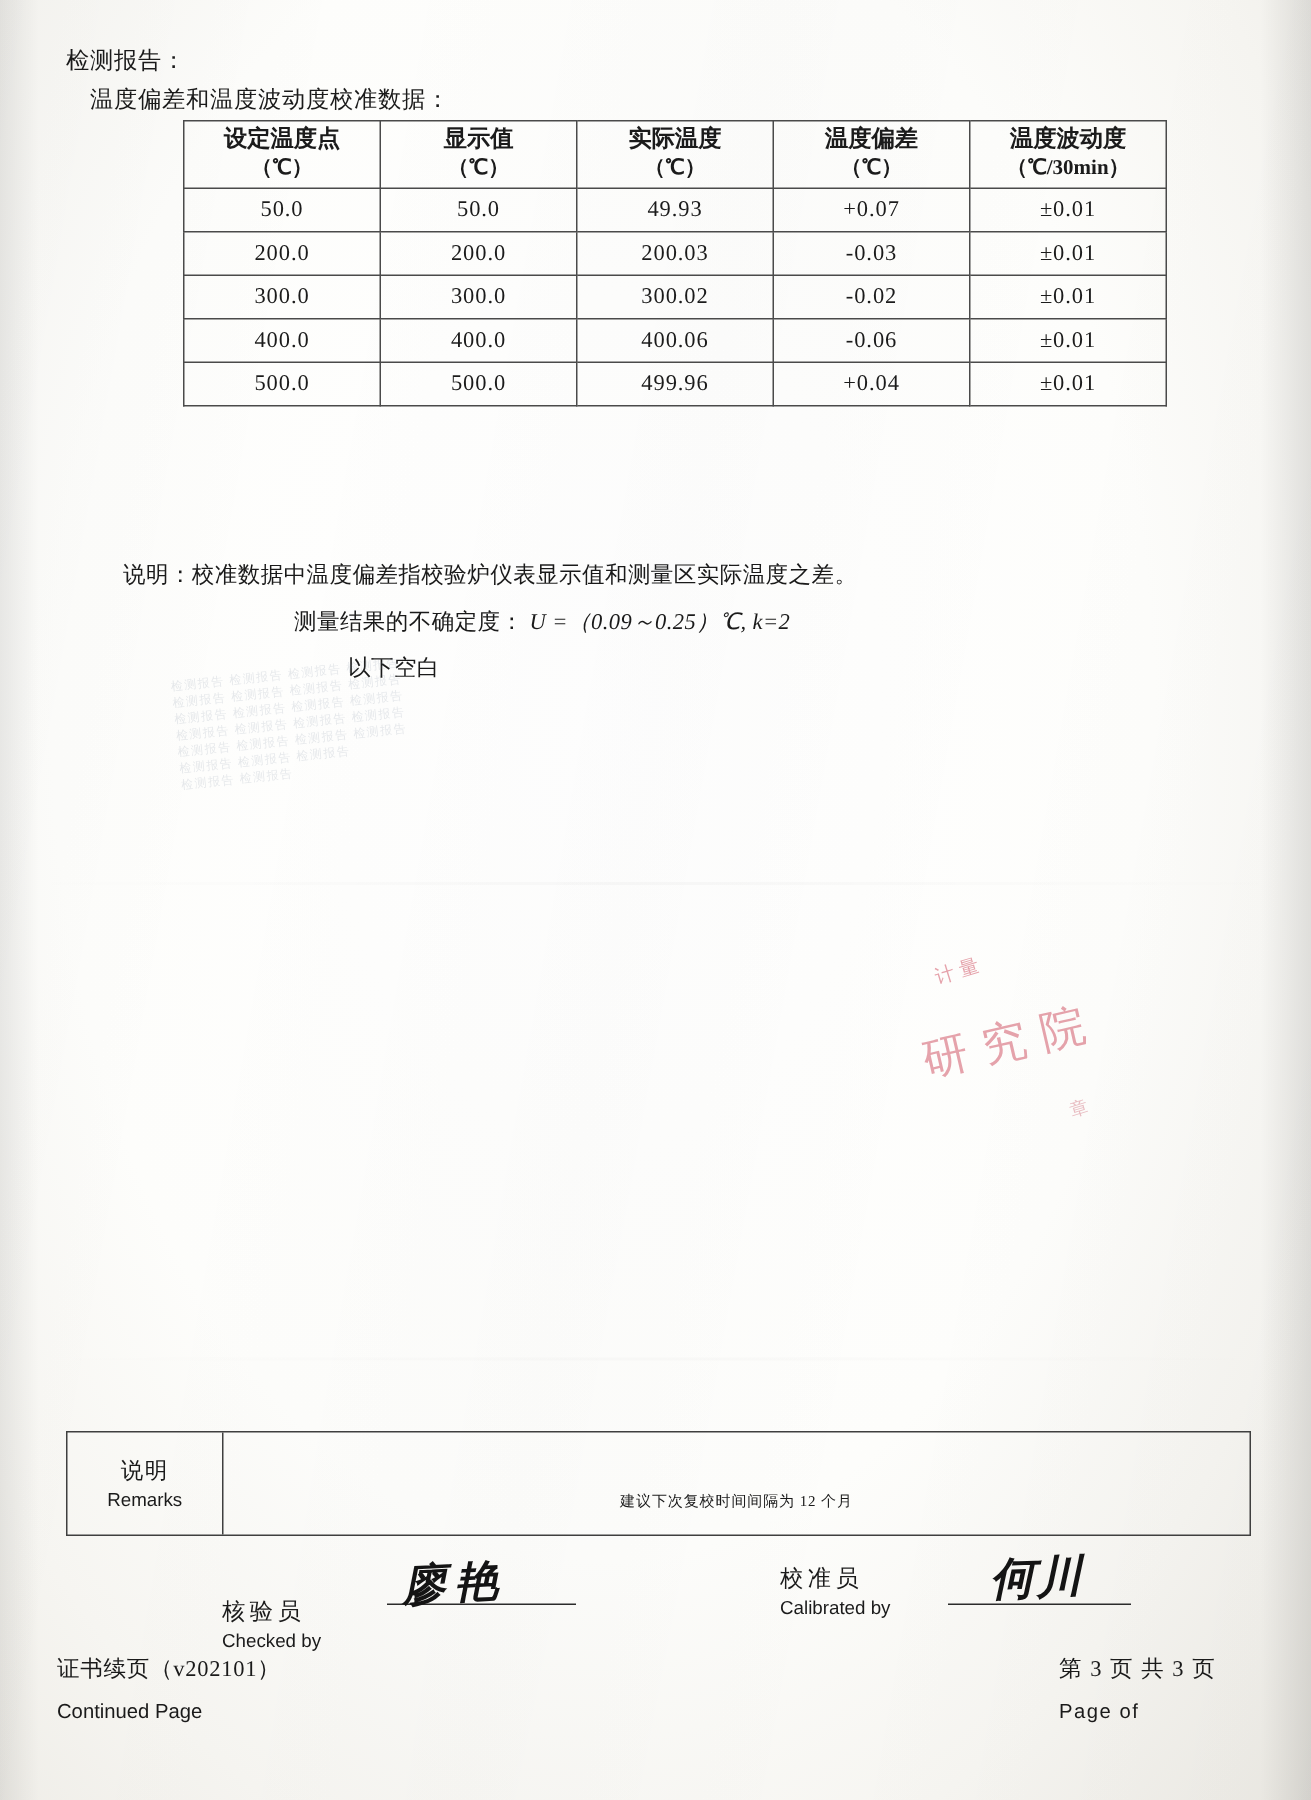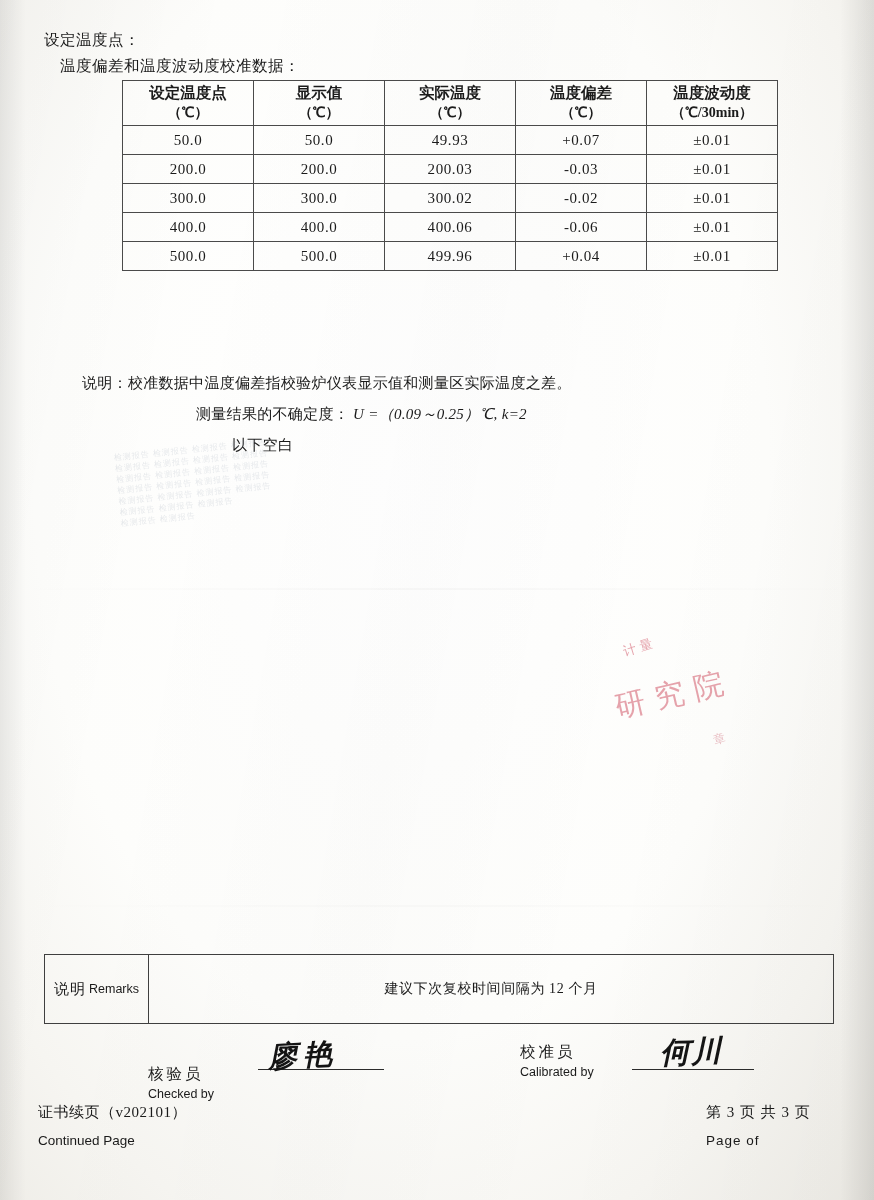--- a/index.html
+++ b/index.html
@@ -159,35 +159,35 @@
     border: 1px solid #3f3f3f;
     box-sizing: border-box;
   }
   .remarks-cell {
     position: absolute;
     left: 0; top: 0;
     width: 104px; height: 100%;
     border-right: 1px solid #3f3f3f;
     box-sizing: border-box;
     display: flex;
-    flex-direction: row;
+    flex-direction: column;
     align-items: center;
     justify-content: center;
     gap: 3px;
   }
   .remarks-cn { font-size: 15px; letter-spacing: 1px; }
   .remarks-en { font-size: 12.5px; font-family: "Liberation Sans", sans-serif; }
   .remarks-value {
     position: absolute;
-    left: 104px; top: 0;
+    left: 104px; top: 12px;
     right: 0; height: 100%;
     display: flex;
     align-items: center;
     justify-content: center;
-    font-size: 14px;
+    font-size: 10px;
     letter-spacing: 0.6px;
   }
 
   
   .sig {
     position: absolute;
     top: 1042px;
   }
   .sig .cn {
     font-size: 15.5px;
@@ -284,21 +284,21 @@
 <body>
 
 <div class="paper"></div>
 <div class="edge-shadow-left"></div>
 <div class="edge-shadow-right"></div>
 <div class="crease" id="crease-1"></div>
 <div class="crease" id="crease-2"></div>
 
 <div class="content">
 
-  <div class="line-title" id="cal-data-label">设定温度点：</div>
+  <div class="line-title" id="cal-data-label">检测报告：</div>
 
   <div class="line-title" id="table-caption">温度偏差和温度波动度校准数据：</div>
 
   <div class="table-wrap">
     <table class="cal">
       <thead>
         <tr>
           <th>
             <span class="hd1">设定温度点</span>
             <span class="hd2">（℃）</span>

